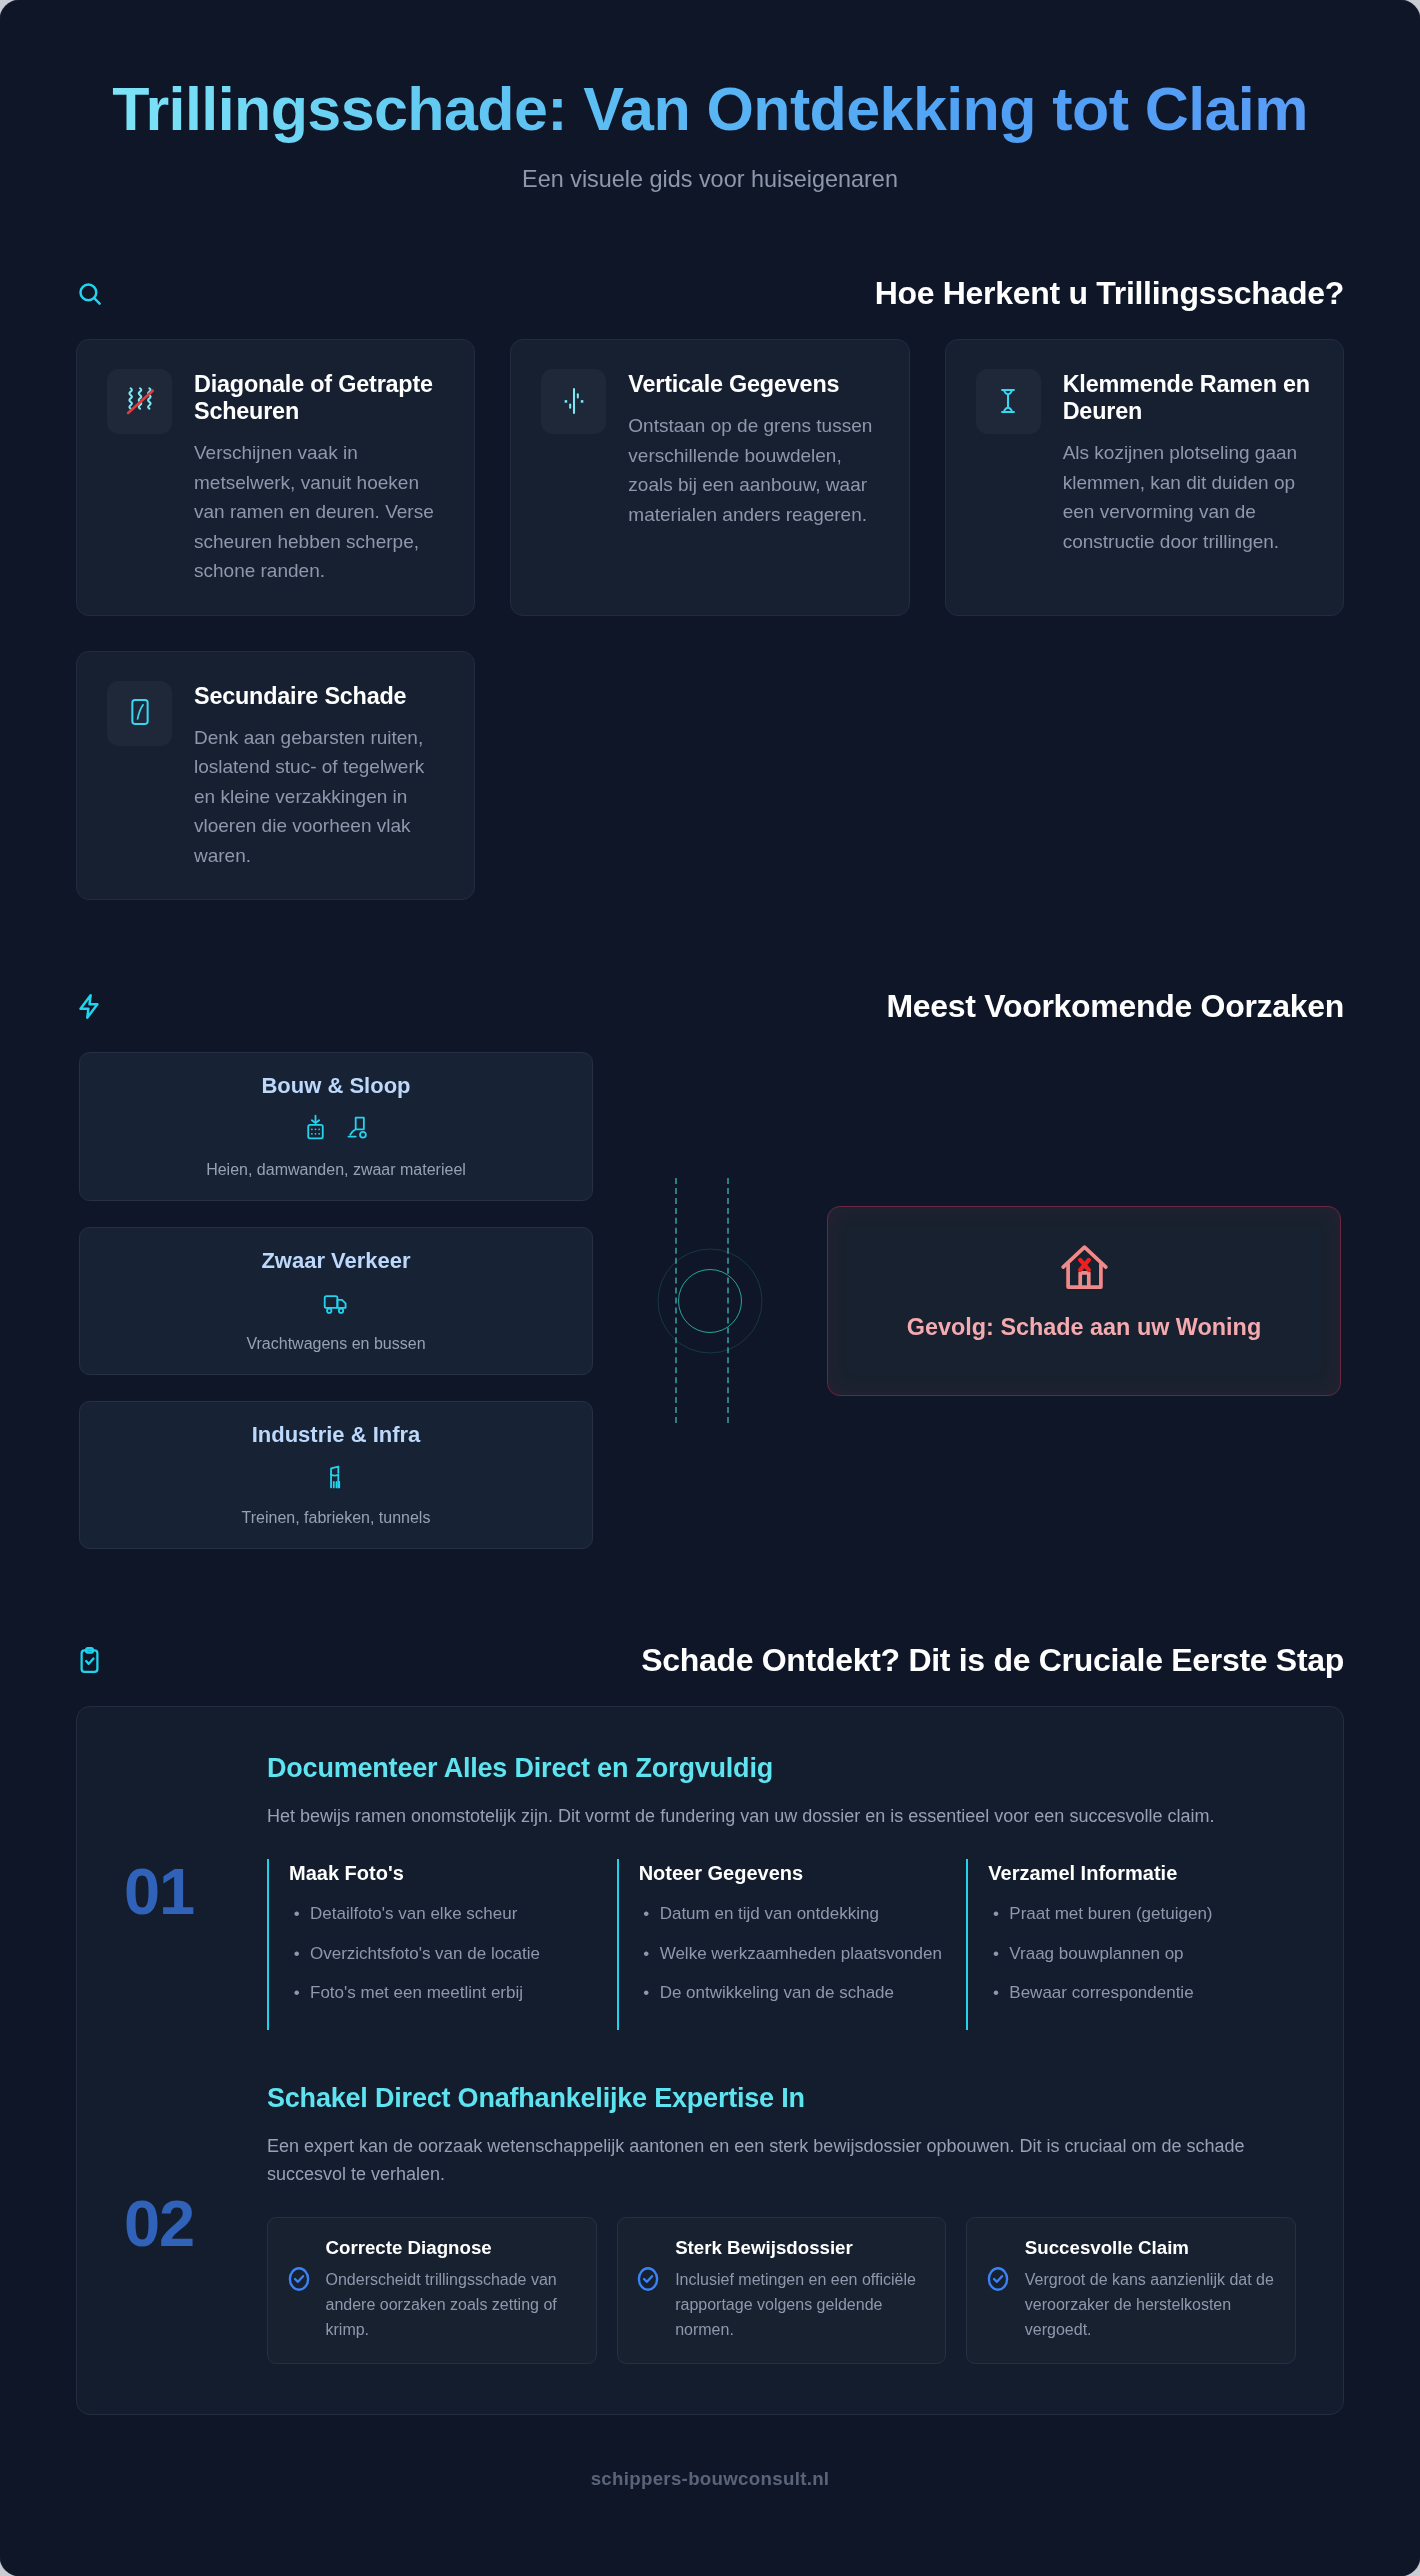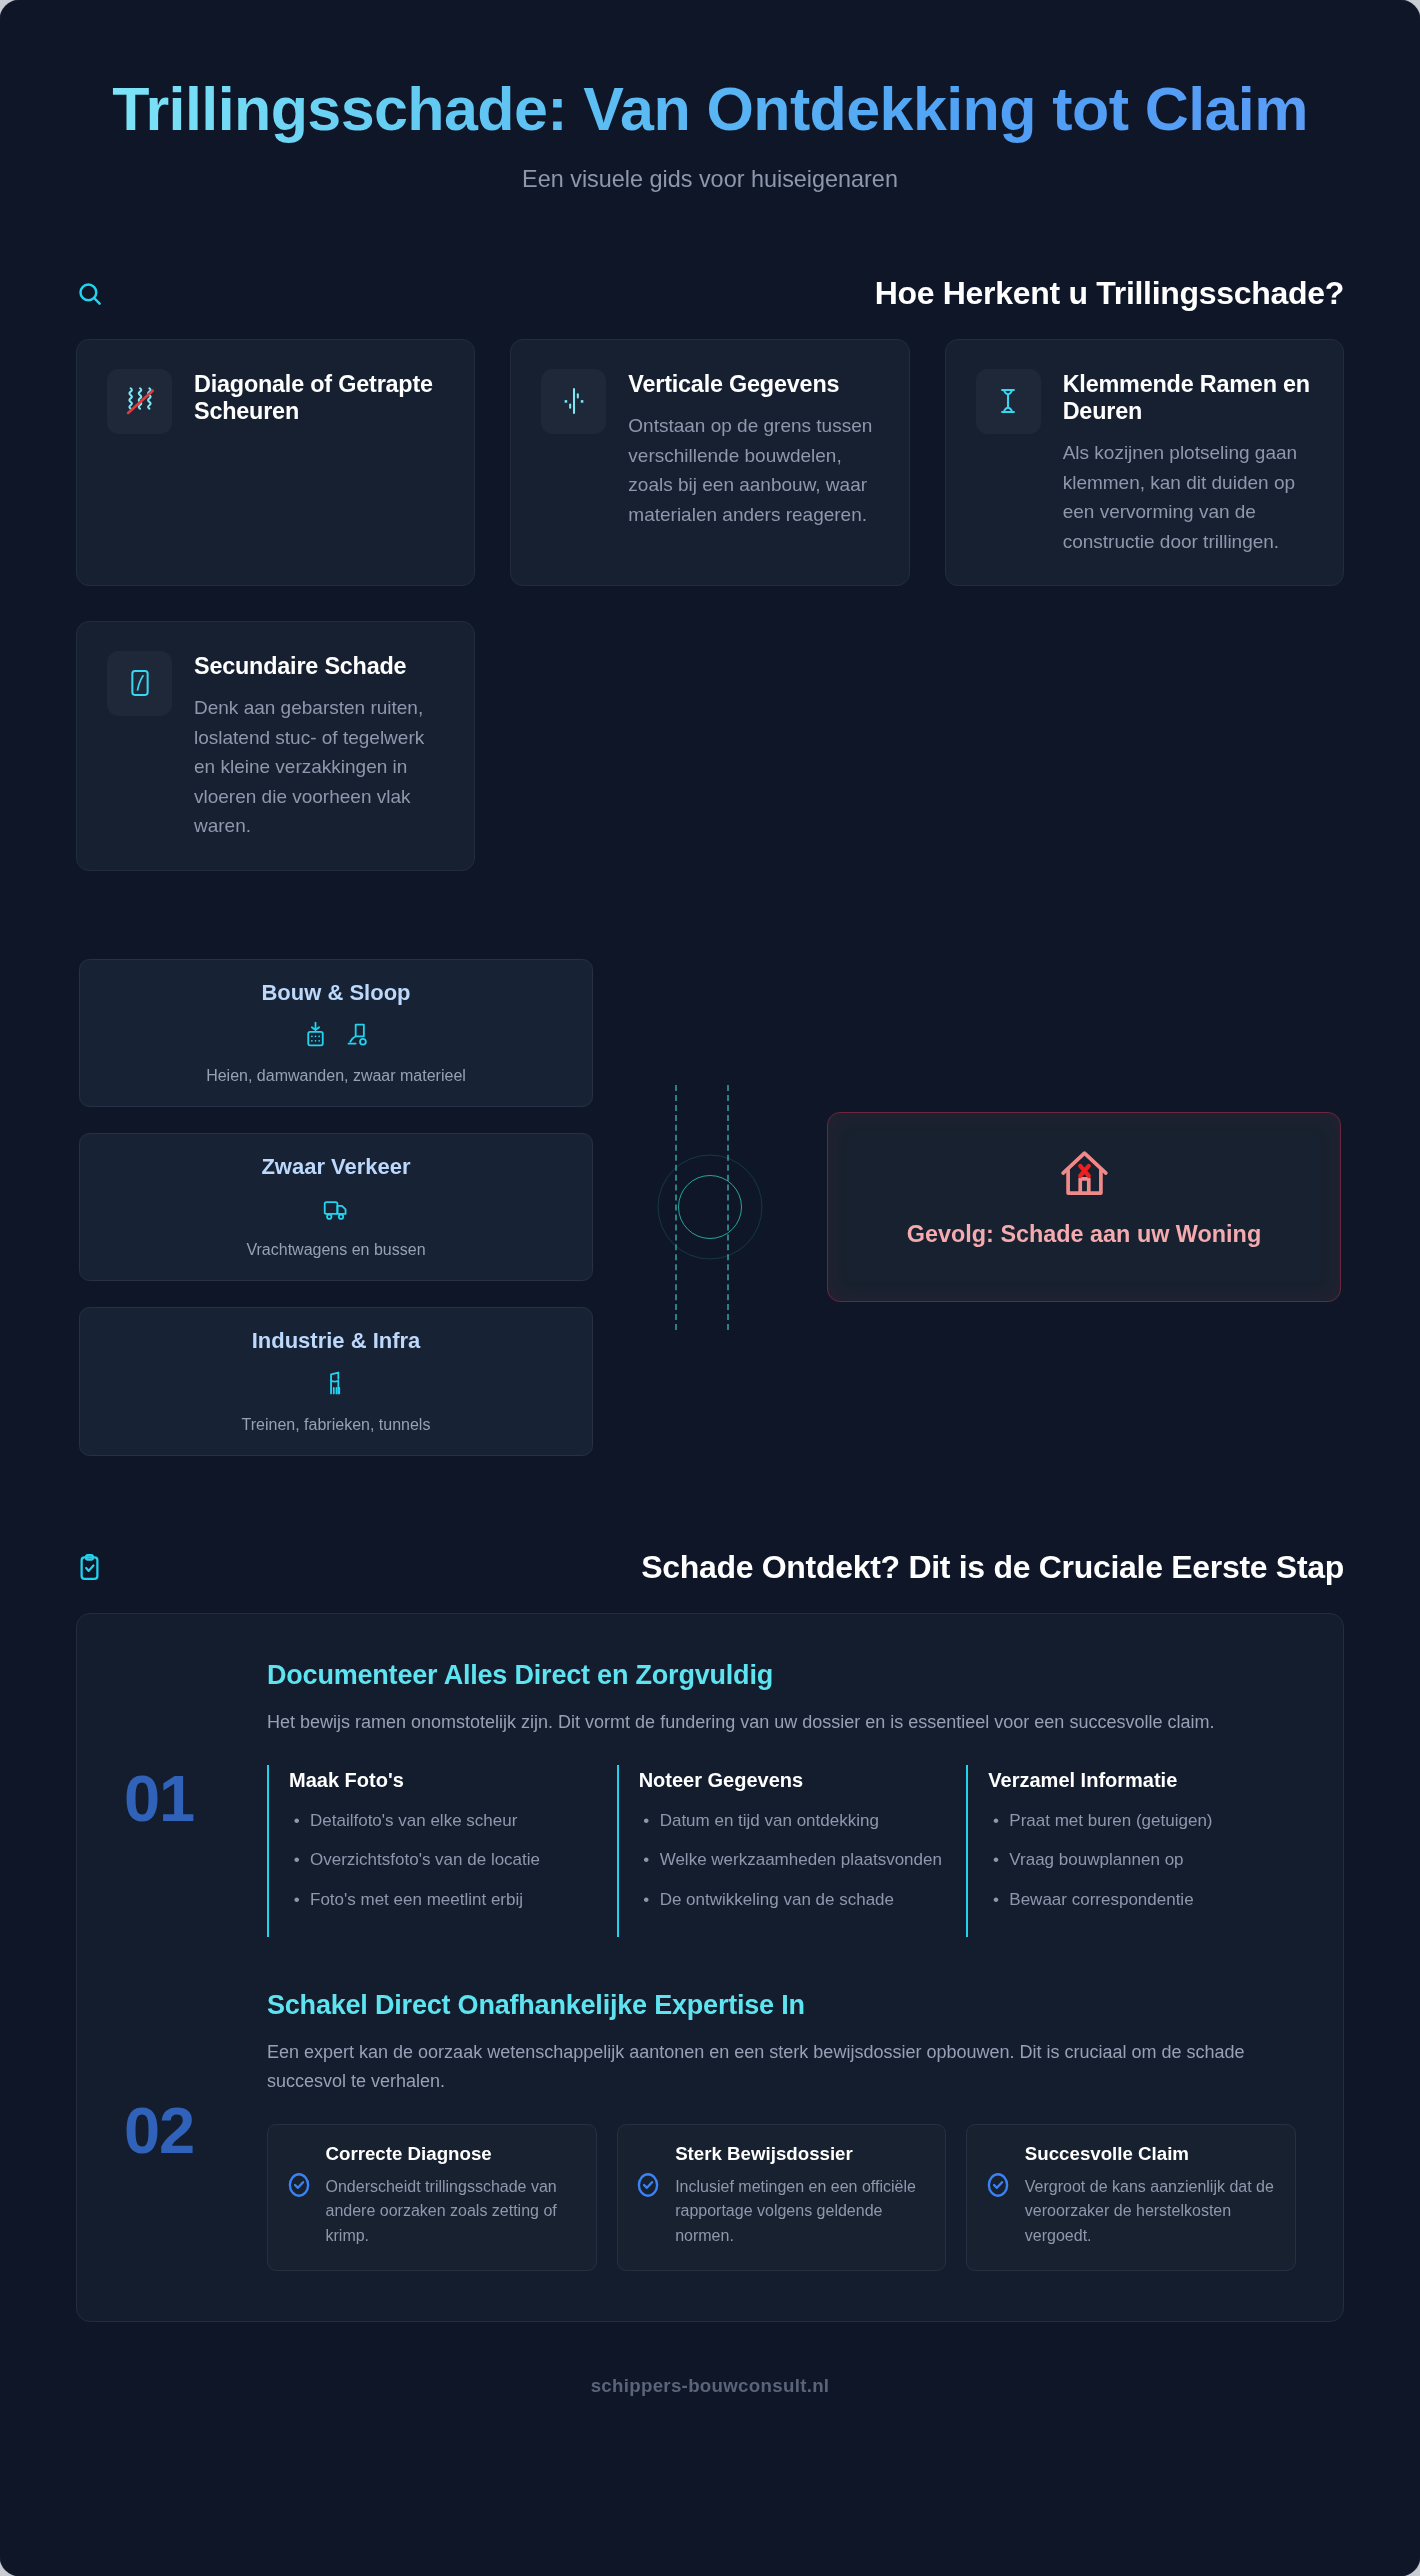--- a/index.html
+++ b/index.html
@@ -305,20 +305,21 @@
                 <path d="M9 5 q3 2 0 4 q-3 2 0 4 q3 2 0 4 q-3 2 0 4 q3 2 0 4 q-3 2 0 4"></path>
                 <path d="M20 5 q3 2 0 4 q-3 2 0 4 q3 2 0 4 q-3 2 0 4 q3 2 0 4 q-3 2 0 4"></path>
                 <path d="M31 5 q3 2 0 4 q-3 2 0 4 q3 2 0 4 q-3 2 0 4 q3 2 0 4 q-3 2 0 4"></path>
               </g>
               <line x1="6" y1="34" x2="35" y2="8" stroke="#e23b3b" stroke-width="3.2"></line>
             </svg>
           </span>
         </div>
         <div class="sign-body">
           <div class="sign-title">Diagonale of Getrapte Scheuren</div>
+          <div class="sign-desc">Verschijnen vaak in metselwerk, vanuit hoeken van ramen en deuren. Verse scheuren hebben scherpe, schone randen.</div>
         </div>
       </div>
 
       <div class="sign-card">
         <div class="sign-badge">
           <span>
             <svg width="34" height="34" viewBox="0 0 40 40" fill="none" stroke="#7ee8f5" stroke-width="2.4" stroke-linecap="round">
               <line x1="20" y1="6" x2="20" y2="34"></line>
               <path d="M24.5 12 l0 4"></path>
               <path d="M15.5 24 l0 4"></path>
@@ -363,20 +364,28 @@
         <div class="sign-body">
           <div class="sign-title">Secundaire Schade</div>
           <div class="sign-desc">Denk aan gebarsten ruiten, loslatend stuc- of tegelwerk en kleine verzakkingen in vloeren die voorheen vlak waren.</div>
         </div>
       </div>
 
     </div>
   </div>
 
   <div class="causes">
+    <div class="sec-head">
+      <span class="sec-head-icon">
+        <svg width="27" height="27" viewBox="0 0 24 24" fill="none" stroke="currentColor" stroke-width="2.2" stroke-linejoin="round">
+          <polygon points="13,2 4,14 11,14 10,22 19,10 12,10"></polygon>
+        </svg>
+      </span>
+      <span class="sec-head-text">Meest Voorkomende Oorzaken</span>
+    </div>
 
     <div class="causes-flow">
 
       <div class="cause-col">
         <div class="cause-card">
           <div class="cause-title">Bouw &amp; Sloop</div>
           <div class="cause-icons">
             <span>
               <svg width="29" height="29" viewBox="0 0 32 32" fill="none" stroke="currentColor" stroke-width="2" stroke-linecap="round" stroke-linejoin="round">
                 <path d="M16 3 v7"></path>

